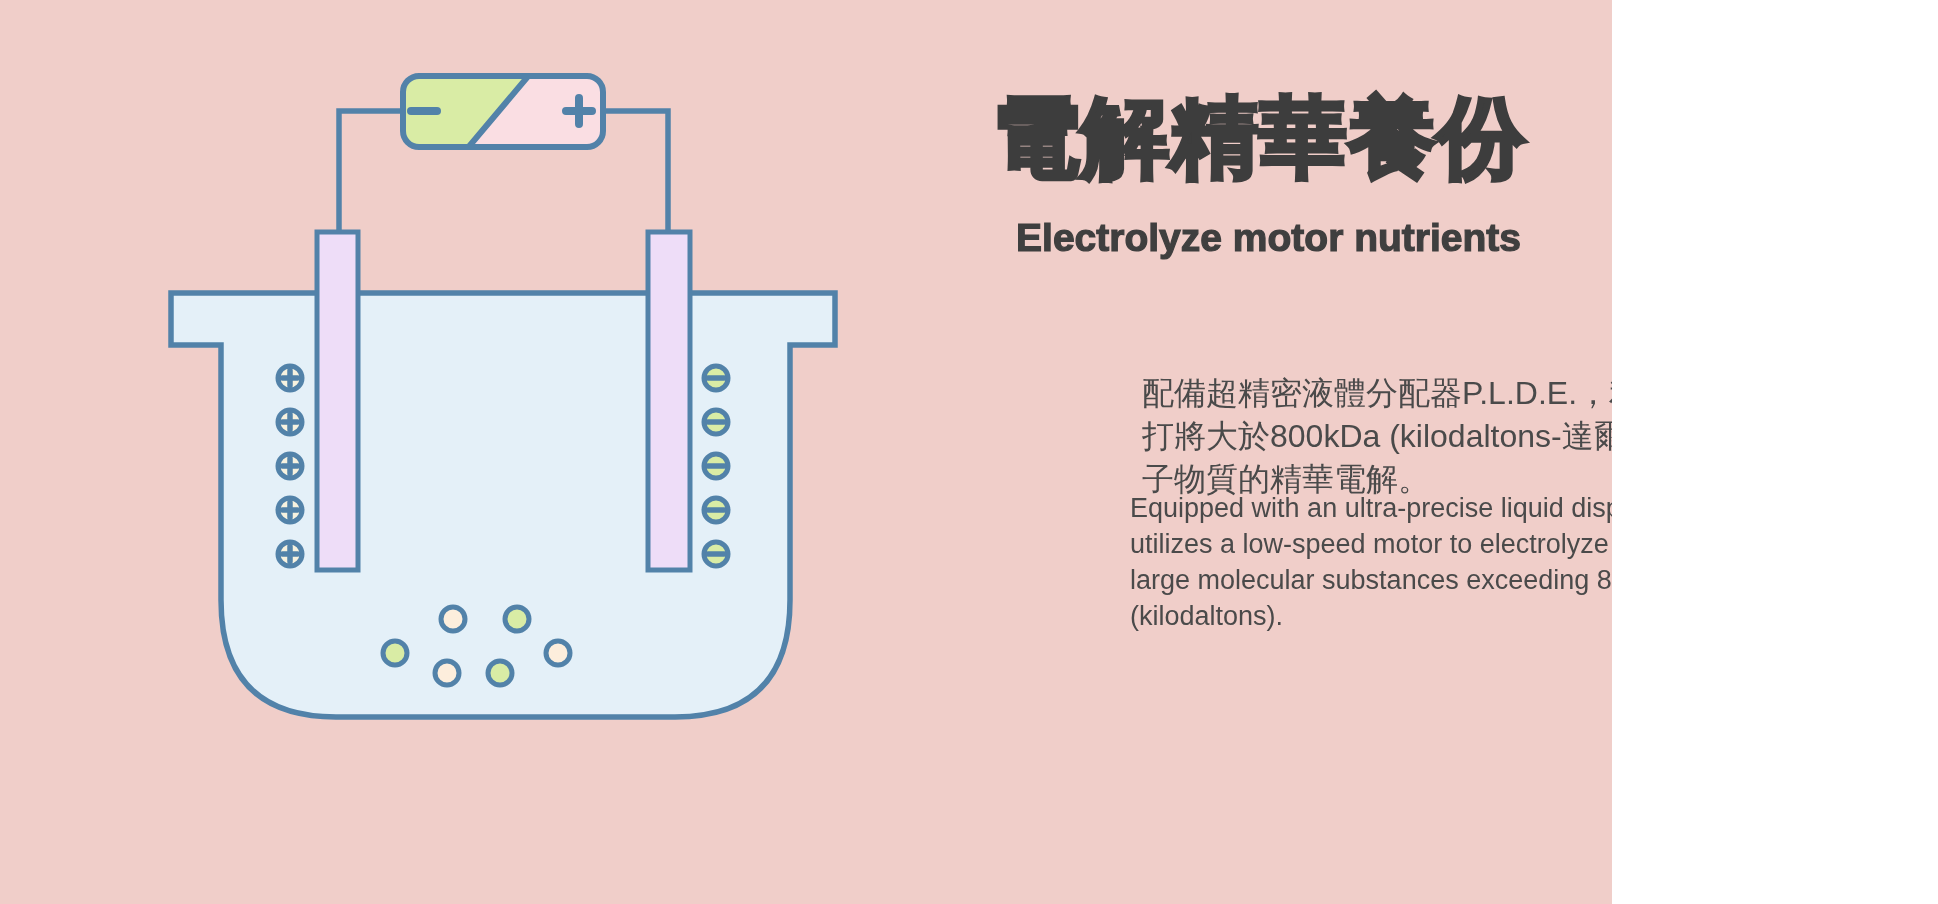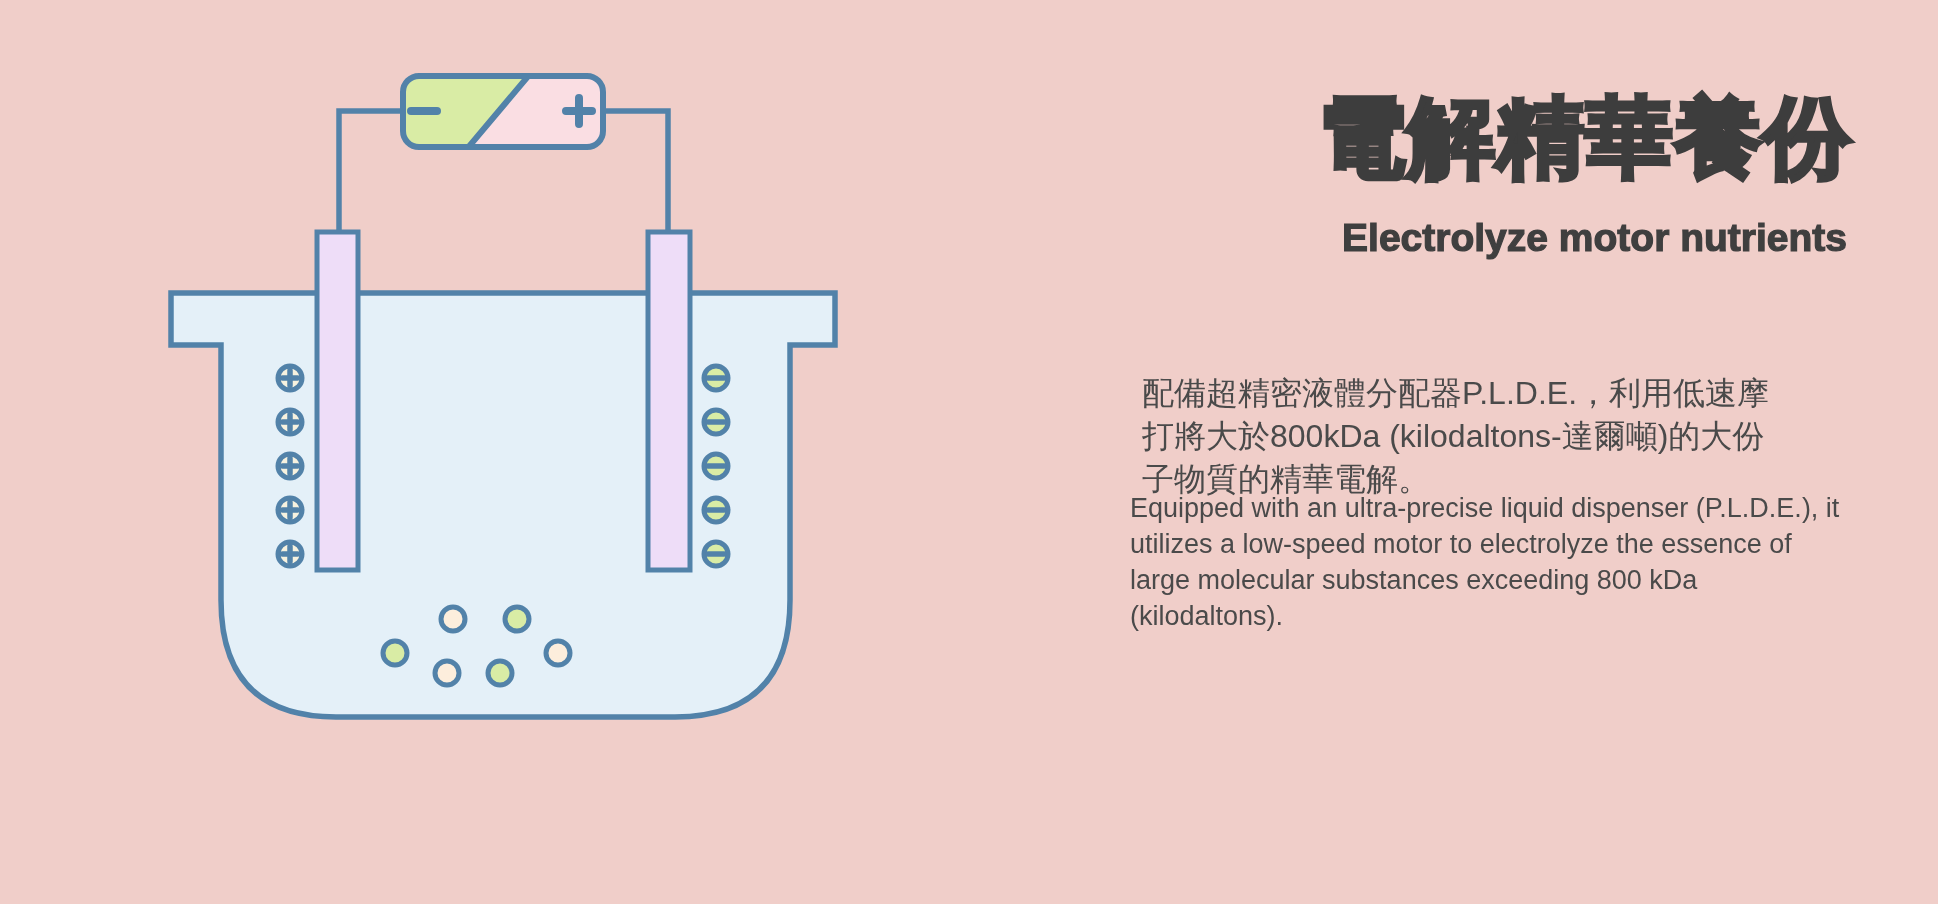--- a/index.html
+++ b/index.html
@@ -1,22 +1,23 @@
 <!DOCTYPE html>
 <html><head>
 <meta charset="utf-8">
 <style>
   html,body { margin:0; padding:0; }
   body { font-family: "Liberation Sans", "DejaVu Sans", sans-serif; }
   .canvas {
     position: relative;
-    width: 1938px;
+    width: 1602px;
     height: 904px;
     background: #f0cec9;
     overflow: hidden;
+    padding-left: 10px;
   }
   .illu { position:absolute; left:0; top:0; }
   .stroke { stroke:#5282a9; }
   .title-zh {
     position:absolute;
     top:94px;
     right:86px;
     font-size:88px;
     line-height:1;
     font-weight:900;

